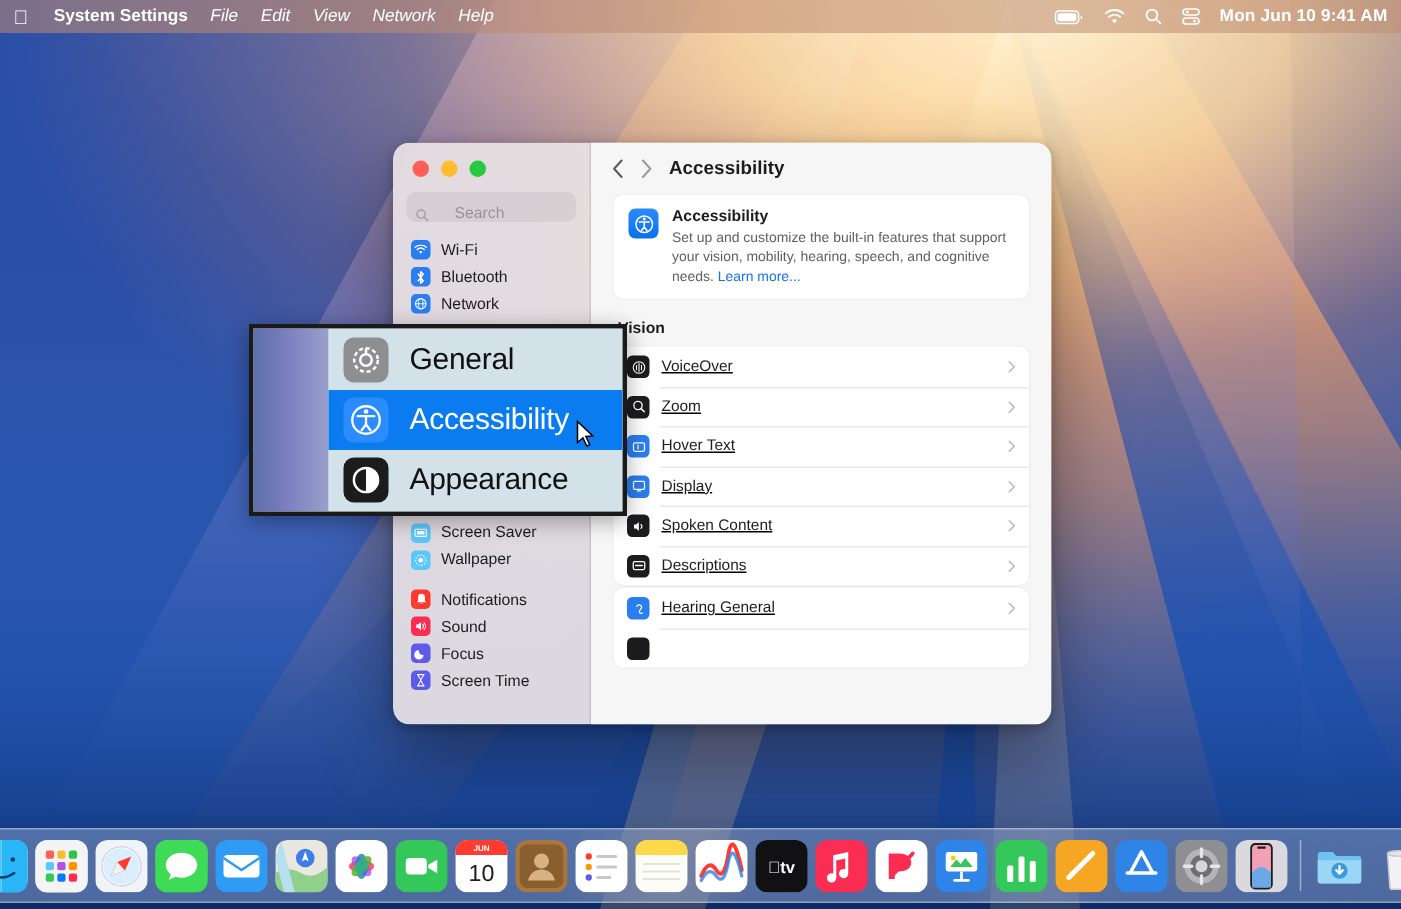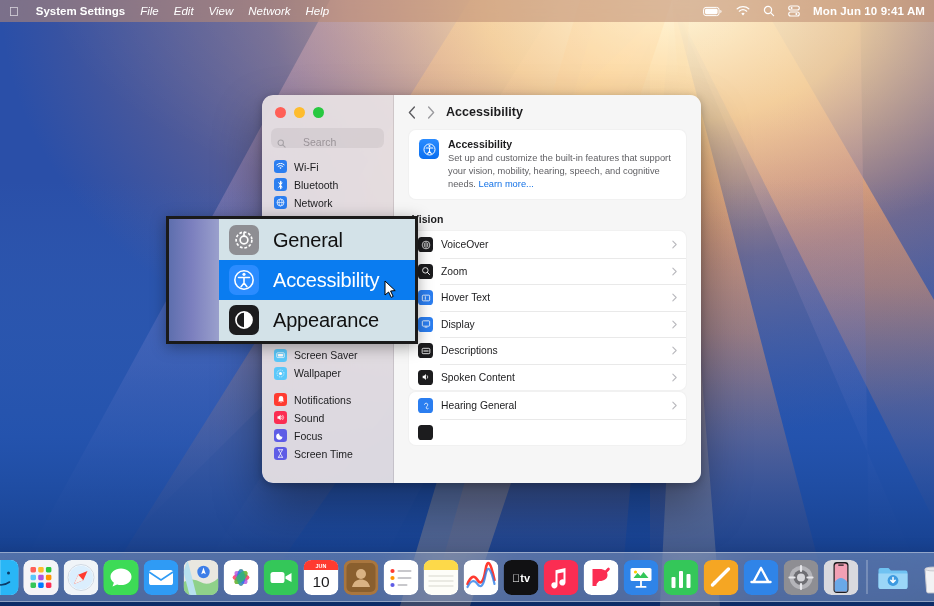--- a/index.html
+++ b/index.html
@@ -120,21 +120,21 @@
   .sechead {
     font-size: 10.5px; font-weight: bold; color: #1c1c1e;
     margin: 13px 0 5px 4px;
   }
   .card {
     background: #ffffff; border-radius: 8px; overflow: hidden;
     border: 0.5px solid rgba(0,0,0,0.055);
   }
   .crow {
     display: flex; align-items: center; gap: 8px;
-    height: 26.5px; padding: 0 9px; position: relative;
+    height: 26.5px; padding: 0 9px; position: relative; text-decoration: underline;
   }
   .crow + .crow::before {
     content: ""; position: absolute; left: 31px; right: 0; top: 0;
     height: 0.5px; background: rgba(0,0,0,0.085);
   }
   .crow .lbl { font-size: 10.3px; color: #1c1c1e; }
   .crow .chev { margin-left: auto; color: #b9b9be; display: flex; }
   .ctile {
     width: 15px; height: 15px; border-radius: 3.6px; flex: 0 0 15px;
     display: flex; align-items: center; justify-content: center; color: #fff;
@@ -534,39 +534,39 @@
             <span class="lbl">Display</span>
             <span class="chev">
                 <svg width="5" height="9" viewBox="0 0 6 10">
                   <path d="M1 1l4 4-4 4" fill="none" stroke="currentColor" stroke-width="1.3" stroke-linecap="round" stroke-linejoin="round"></path>
                 </svg>
               </span>
           </div>
           <div class="crow">
             <span class="ctile" style="background:#1c1c1e">
               <svg width="10" height="10" viewBox="0 0 12 12">
-                  <rect x="1.4" y="2.8" width="9.2" height="6.4" rx="1.2" fill="none" stroke="#fff" stroke-width="1"></rect>
-                  <path d="M3.4 6h5.2" stroke="#fff" stroke-width="1.2" stroke-linecap="round"></path>
-                </svg>
-            </span>
-            <span class="lbl">Descriptions</span>
+                  <path d="M2 4.4h1.7L5.9 2.4v7.2L3.7 7.6H2z" fill="#fff"></path>
+                  <path d="M7.6 4.4a2.3 2.3 0 0 1 0 3.2" stroke="#fff" stroke-width="0.9" fill="none" stroke-linecap="round"></path>
+                </svg>
+            </span>
+            <span class="lbl">Spoken Content</span>
             <span class="chev">
                 <svg width="5" height="9" viewBox="0 0 6 10">
                   <path d="M1 1l4 4-4 4" fill="none" stroke="currentColor" stroke-width="1.3" stroke-linecap="round" stroke-linejoin="round"></path>
                 </svg>
               </span>
           </div>
           <div class="crow">
             <span class="ctile" style="background:#1c1c1e">
               <svg width="10" height="10" viewBox="0 0 12 12">
-                  <path d="M2 4.4h1.7L5.9 2.4v7.2L3.7 7.6H2z" fill="#fff"></path>
-                  <path d="M7.6 4.4a2.3 2.3 0 0 1 0 3.2" stroke="#fff" stroke-width="0.9" fill="none" stroke-linecap="round"></path>
-                </svg>
-            </span>
-            <span class="lbl">Spoken Content</span>
+                  <rect x="1.4" y="2.8" width="9.2" height="6.4" rx="1.2" fill="none" stroke="#fff" stroke-width="1"></rect>
+                  <path d="M3.4 6h5.2" stroke="#fff" stroke-width="1.2" stroke-linecap="round"></path>
+                </svg>
+            </span>
+            <span class="lbl">Descriptions</span>
             <span class="chev">
                 <svg width="5" height="9" viewBox="0 0 6 10">
                   <path d="M1 1l4 4-4 4" fill="none" stroke="currentColor" stroke-width="1.3" stroke-linecap="round" stroke-linejoin="round"></path>
                 </svg>
               </span>
           </div>
         </div>
 
         <div class="card">
           <div class="crow">

